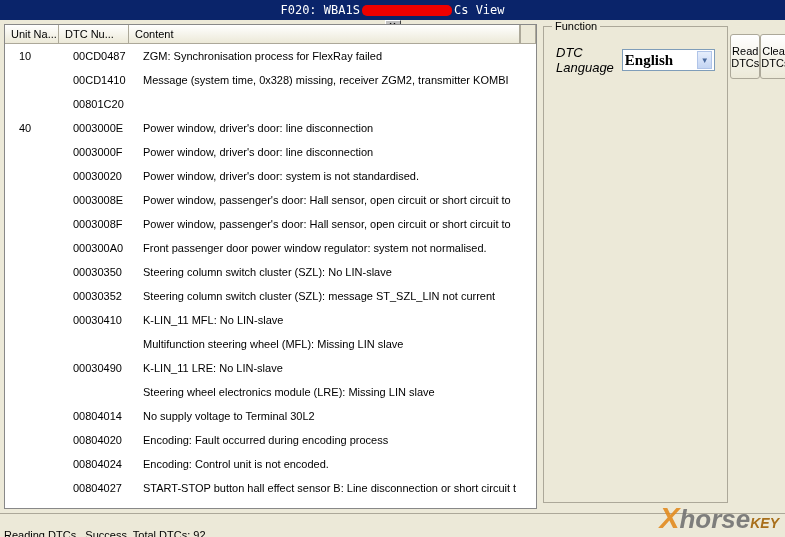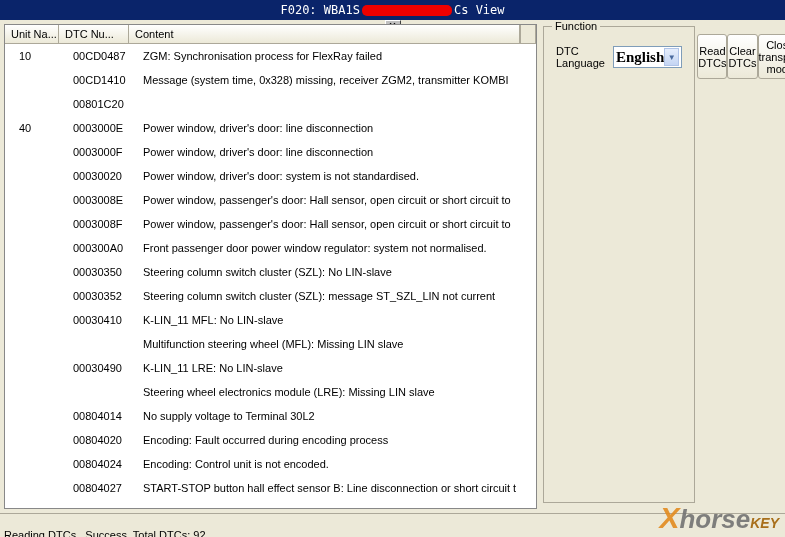--- a/index.html
+++ b/index.html
@@ -115,34 +115,35 @@
   background: #ece9d8;
   padding: 0 3px;
   font-size: 11px;
 }
 .lang-row {
   display: flex;
   align-items: center;
   gap: 8px;
   padding: 10px 4px 12px 4px;
 }
-.lang-row label { font-size: 11px; }
+.lang-row label { font-size: 13px; font-style: italic; }
 .lang-select {
   flex: 1;
   font-family: "Times New Roman", serif;
   font-size: 15px;
   font-weight: bold;
   border: 1px solid #7f9db9;
   background: #fff;
   height: 22px;
   padding: 0 2px;
   display: flex;
   align-items: center;
   justify-content: space-between;
   cursor: pointer;
+  gap: 24px;
 }
 .lang-select .arrow {
   width: 15px; height: 18px;
   background: linear-gradient(to bottom,#e6eefc,#c4d5f3);
   border: 1px solid #b0c4e8;
   display:flex; align-items:center; justify-content:center;
   font-size: 8px; color:#4a6a9e;
 }
 .action-btn {
   display: block;

